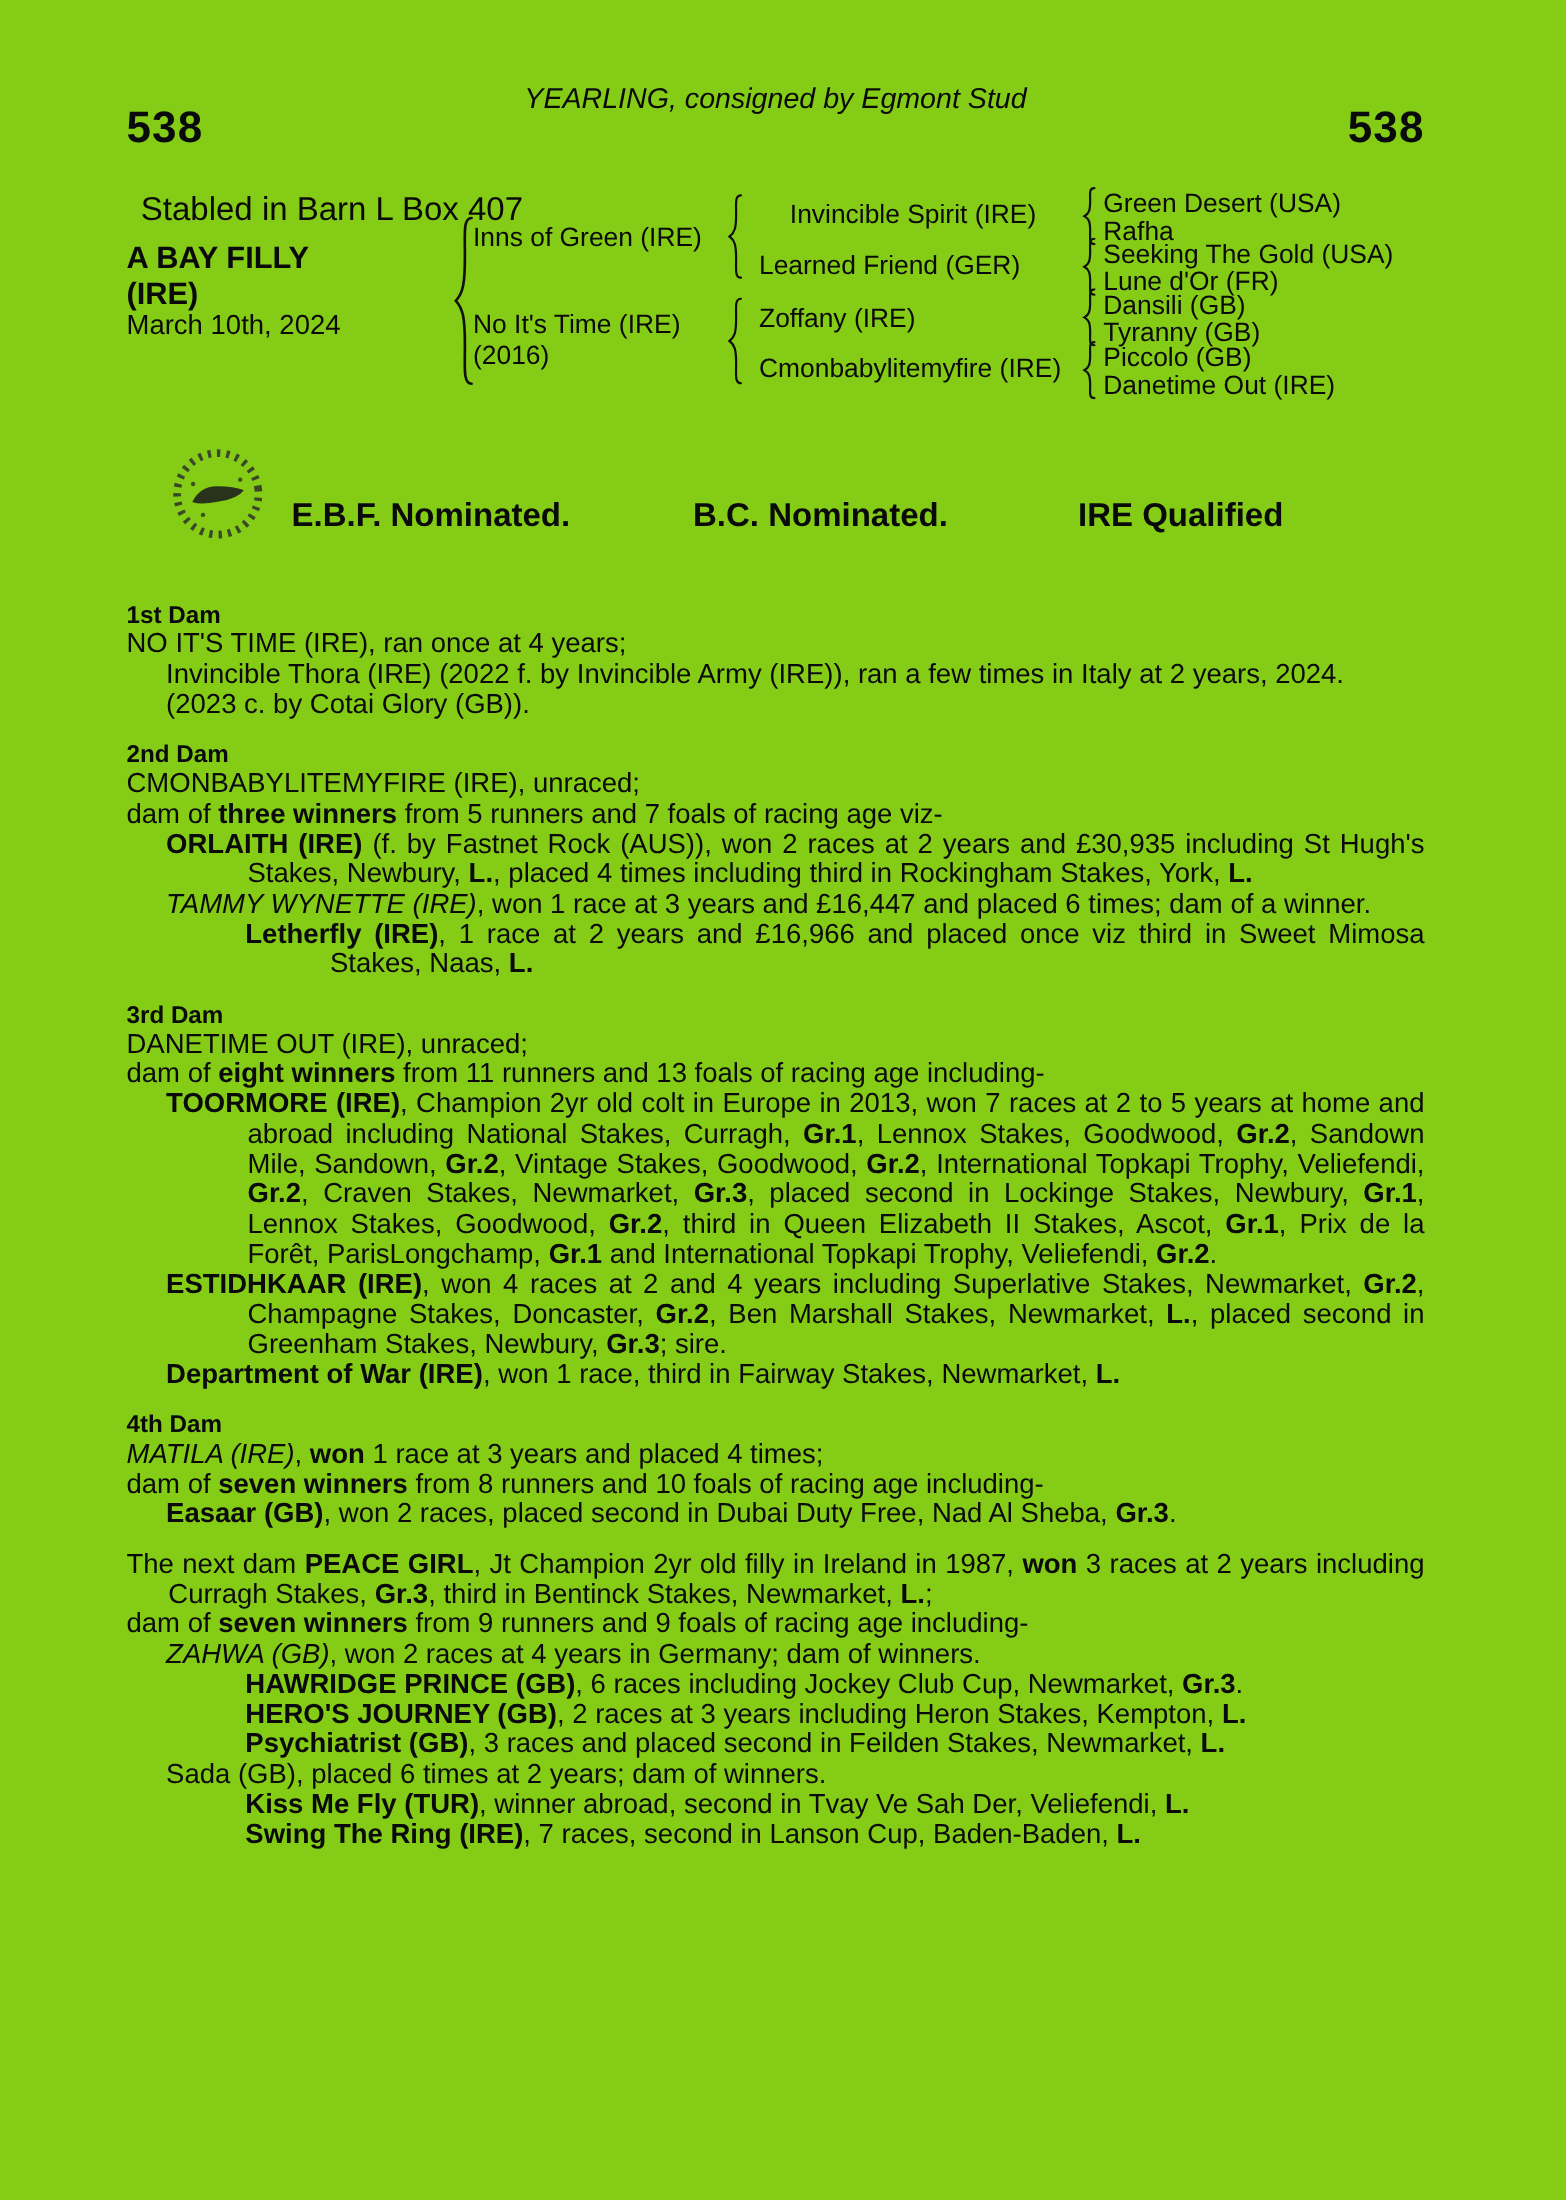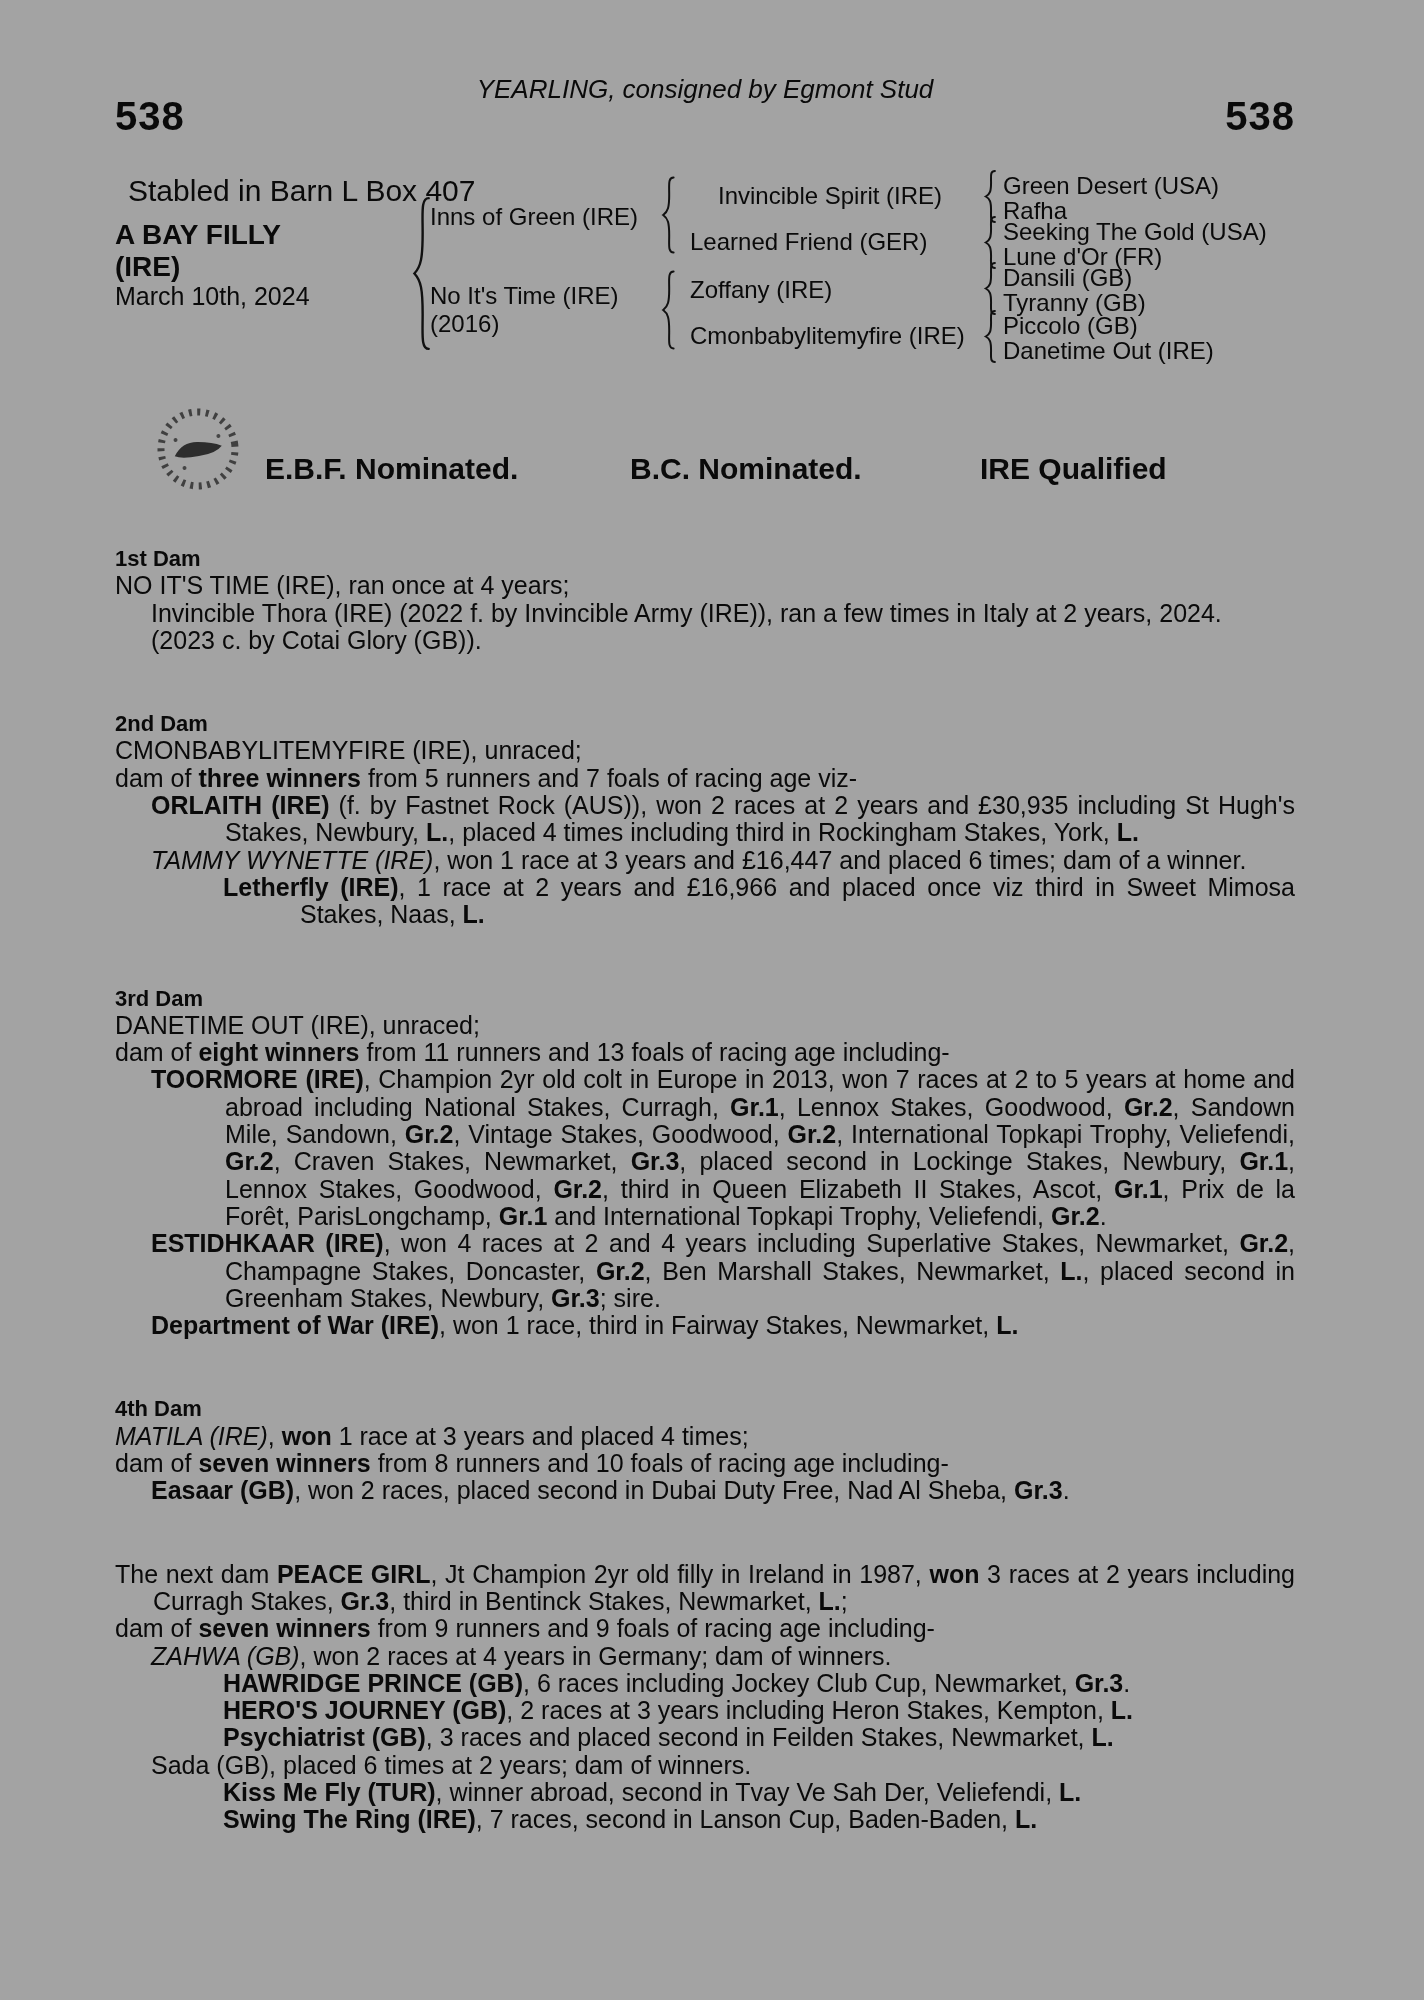--- a/index.html
+++ b/index.html
@@ -1,18 +1,18 @@
 <!DOCTYPE html>
 <html><head>
 <meta charset="utf-8">
 <title>Sales Catalogue Page</title>
 <style>
   html,body{margin:0;padding:0;background:#e8e8e8;}
   #page{
-    position:relative;width:1424px;height:2000px;background:#a3a3a3;
+    position:relative;width:1424px;height:2000px;background:#84cc16;
     font-family:"Liberation Sans","DejaVu Sans",sans-serif;color:#0a0a0a;
     margin:0 auto;overflow:hidden;
   }
   
   .consign{position:absolute;left:115px;top:74px;width:1180px;text-align:center;
     font-style:italic;font-size:26px;}
   .lot{position:absolute;top:94px;font-weight:bold;font-size:40px;letter-spacing:1px;}
   .lot-left{left:115px;}
   .lot-right{left:115px;width:1180px;text-align:right;}
   .stable{position:absolute;left:128px;top:174px;font-weight:normal;font-size:30px;}
@@ -26,21 +26,21 @@
   
   .stamp{position:absolute;left:152px;top:403px;width:92px;height:92px;}
   .noms{position:absolute;left:115px;top:452px;width:1180px;height:36px;
     font-weight:bold;font-size:30px;}
   .noms span{position:absolute;white-space:nowrap;}
   .nom-ebf{left:150px;}
   .nom-bc{left:515px;}
   .nom-ire{left:865px;}
   
   .sections{position:absolute;left:115px;top:545px;width:1180px;font-size:25px;line-height:27.3px;}
-  .section + .section{margin-top:56px;}
+  .section + .section{margin-top:18px;}
   .sec-heading{font-weight:bold;font-size:22px;}
   .para{margin:0;text-align:justify;}
   .para.plain{text-align:left;}
   .para.hang{margin-left:38px;text-indent:-38px;}
   .para.lvl1{margin-left:110px;text-indent:-74px;}
   .para.lvl2{margin-left:185px;text-indent:-77px;}
   .b{font-weight:bold;}
   .i{font-style:italic;}
 </style>
 </head>

